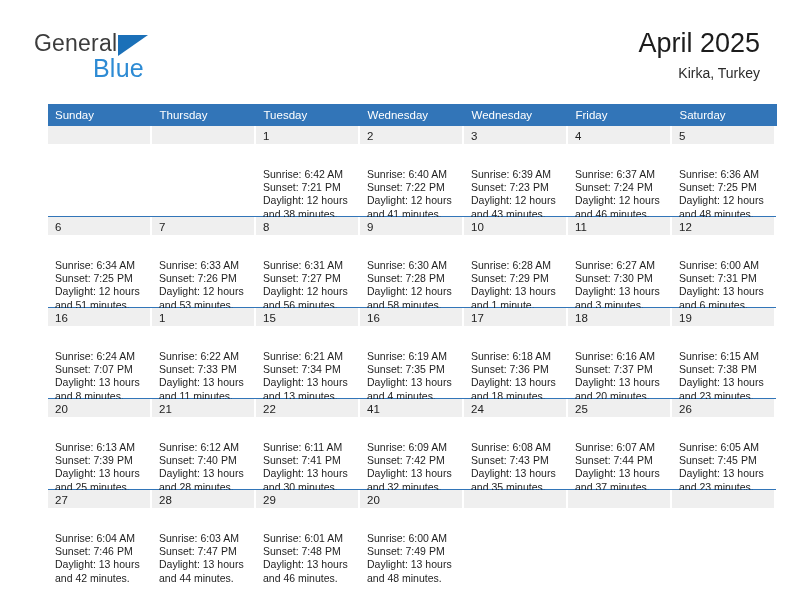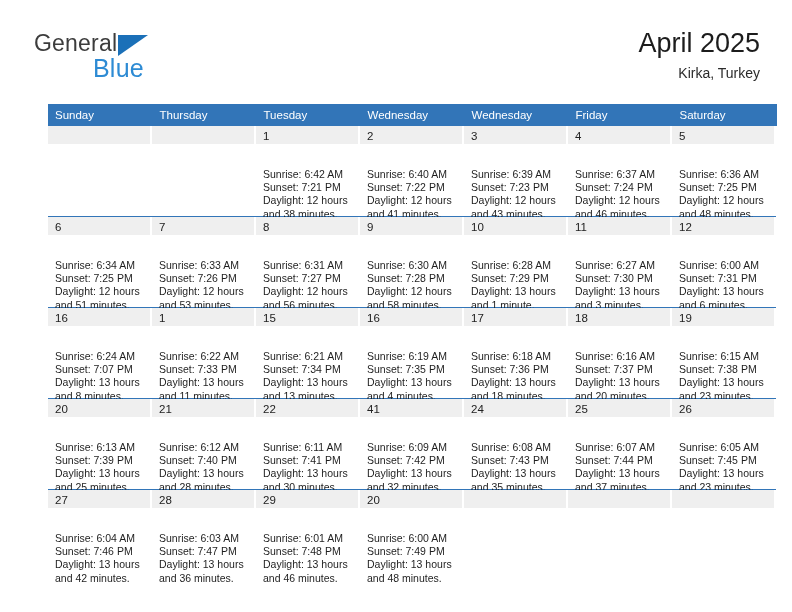--- a/index.html
+++ b/index.html
@@ -506,21 +506,21 @@
               </div>
             </div>
           </td>
           <td>
             <div class="cell-inner">
               <div class="date-band">28</div>
               <div class="cell-body">
                 <div>Sunrise: 6:03 AM</div>
                 <div>Sunset: 7:47 PM</div>
                 <div>Daylight: 13 hours</div>
-                <div>and 36 minutes.</div>
+                <div>and 44 minutes.</div>
               </div>
             </div>
           </td>
           <td>
             <div class="cell-inner">
               <div class="date-band">29</div>
               <div class="cell-body">
                 <div>Sunrise: 6:01 AM</div>
                 <div>Sunset: 7:48 PM</div>
                 <div>Daylight: 13 hours</div>

